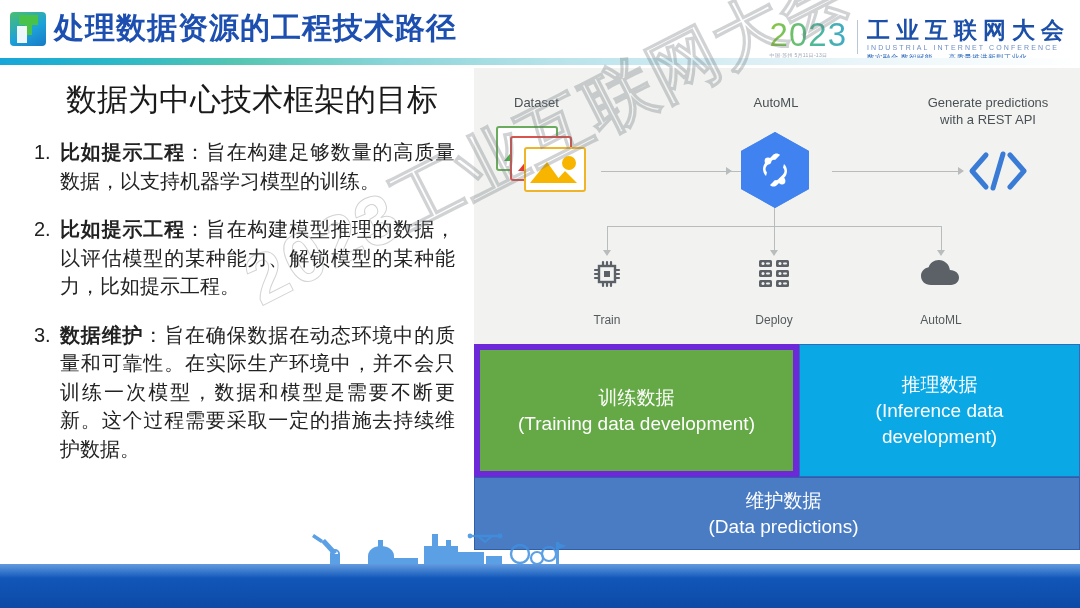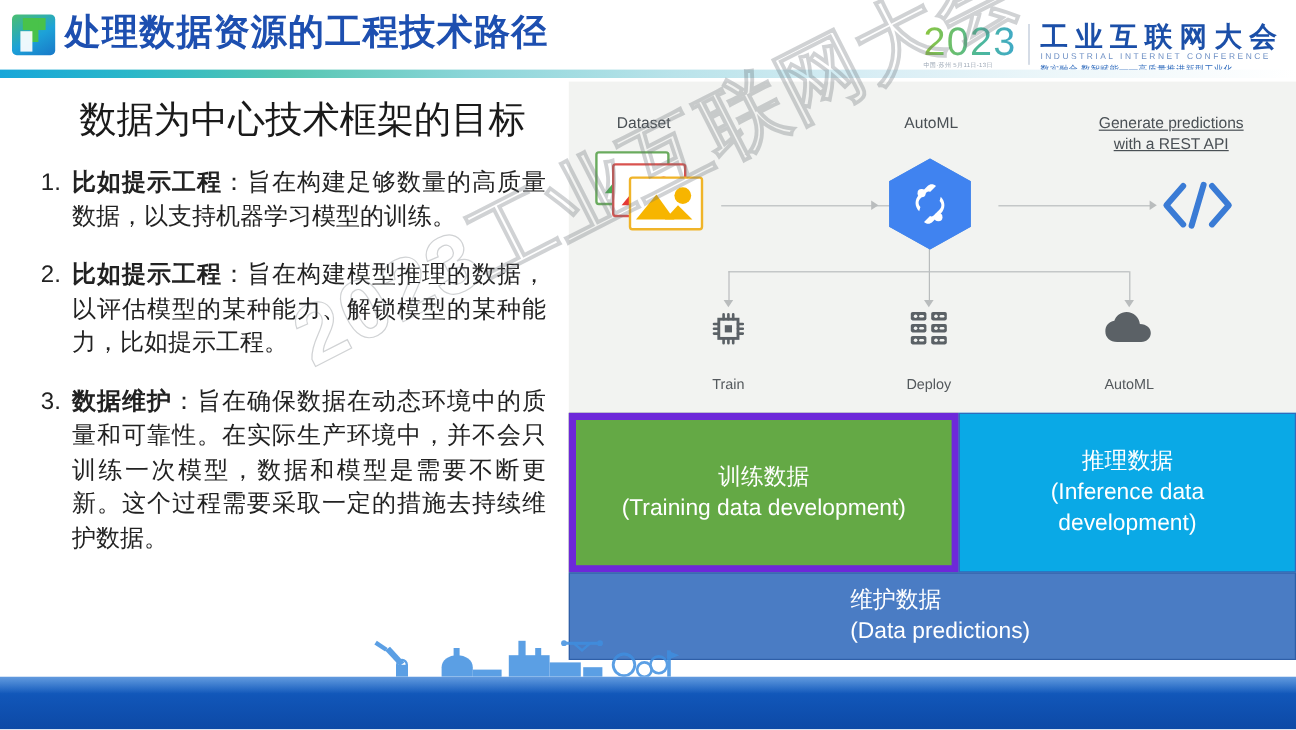--- a/index.html
+++ b/index.html
@@ -152,21 +152,21 @@
     width: 700px; height: 274px;
   }
   .flow-label {
     position: absolute;
     font: 400 13px/17px "Liberation Sans", sans-serif;
     color: #4a5055;
     text-align: center;
   }
   #lbl-dataset { left: 20px; top: 26px; width: 120px; text-align: left; padding-left: 20px; }
   #lbl-automl  { left: 232px; top: 26px; width: 140px; }
-  #lbl-rest    { left: 414px; top: 26px; width: 176px; text-decoration: underline; }
+  #lbl-rest    { left: 426px; top: 26px; width: 176px; }
 
   
   .conn { position: absolute; background: #b9bcbd; }
   #line-ds-ml { left: 127px; top: 103px; width: 170px; height: 1px; }
   #line-ml-api{ left: 358px; top: 103px; width: 130px; height: 1px; }
   #line-ml-down { left: 300px; top: 120px; width: 1px; height: 38px; }
   #line-hbus { left: 133px; top: 158px; width: 334px; height: 1px; }
   .vdrop { position: absolute; width: 1px; background: #b9bcbd; }
   #drop-train  { left: 133px; top: 158px; height: 28px; }
   #drop-deploy { left: 300px; top: 158px; height: 28px; }
@@ -239,20 +239,21 @@
     border: 1px solid #2f6bbd;
     display: flex; align-items: center; justify-content: center;
     text-align: center;
   }
   #block-maint {
     position: absolute; left: 0px; top: 409px;
     width: 606px; height: 73px;
     background: #4a7cc4;
     border: 1px solid #2f5fa8;
     display: flex; align-items: center; justify-content: center;
+    text-align: center;
     padding-left: 13px;
   }
   .block-text {
     color: #ffffff;
     font: 400 19px/26px "Liberation Sans", sans-serif;
     padding: 0 8px;
   }
   .block-text .cn { display: block; }
   .block-text .en { display: block; }
 

